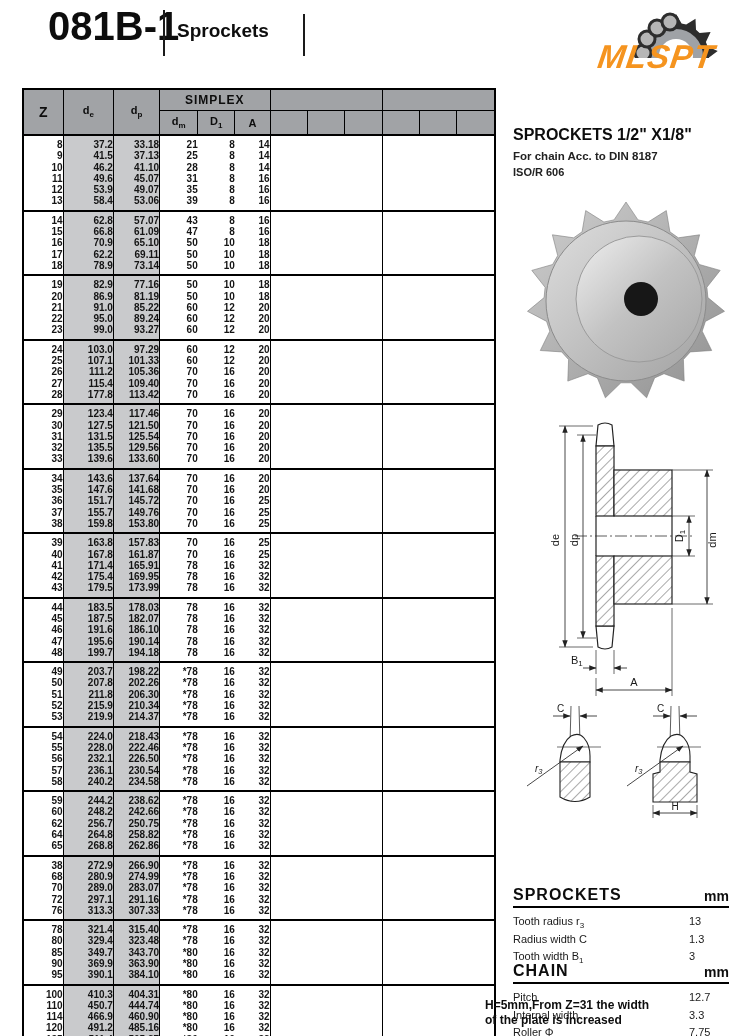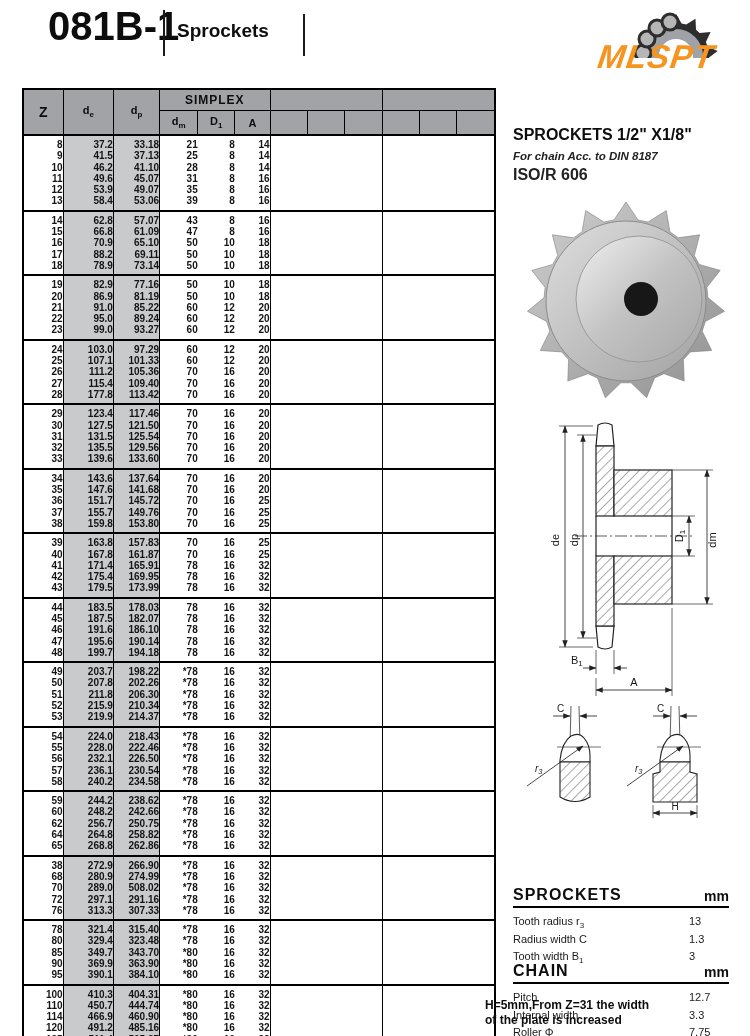--- a/index.html
+++ b/index.html
@@ -32,22 +32,22 @@
   td.z {text-align:right;padding-right:11px;}
   td.de{background:#c9cacc;text-align:right;padding-right:13px;border-left:1px solid #000;}
   td.dp{background:#c9cacc;text-align:right;padding-right:7px;border-left:1px solid #000;}
   td.dm{text-align:right;padding-right:13px;border-left:1px solid #000;}
   td.d1{text-align:right;padding-right:15px;}
   td.a {text-align:right;padding-right:11px;}
   td.blank1,td.blank2{border-left:1px solid #000;}
 
   
   .rp-title{position:absolute;left:513px;top:126px;font-size:16px;font-weight:bold;color:#0d0d0d;}
-  .rp-sub1{position:absolute;left:513px;top:150px;font-size:11.5px;font-weight:bold;color:#222;font-style:italic;}
-  .rp-sub2{position:absolute;left:513px;top:166px;font-size:16px;font-weight:bold;color:#222;}
+  .rp-sub1{position:absolute;left:513px;top:150px;font-size:11.5px;font-weight:bold;color:#222;}
+  .rp-sub2{position:absolute;left:513px;top:166px;font-size:11px;font-weight:bold;color:#222;}
   .photo{position:absolute;left:512px;top:196px;}
   .drawing{position:absolute;left:513px;top:418px;}
   .profiles{position:absolute;left:513px;top:700px;}
 
   .spec{position:absolute;left:513px;width:216px;}
   .spec-head{display:flex;justify-content:space-between;align-items:flex-end;border-bottom:2px solid #000;padding-bottom:2px;}
   .spec-head .t{font-size:16px;font-weight:bold;letter-spacing:1px;color:#0d0d0d;}
   .spec-head .u{font-size:14px;font-weight:bold;color:#0d0d0d;margin-top:36px;}
   .spec-rows{margin-top:7px;}
   .spec-row{display:flex;font-size:11px;line-height:13.5px;color:#1a1a1a;justify-content:space-between;}
@@ -204,21 +204,21 @@
         <td class="de">70.9</td>
         <td class="dp">65.10</td>
         <td class="dm">50</td>
         <td class="d1">10</td>
         <td class="a">18</td>
         <td class="blank1" colspan="3"></td>
         <td class="blank2" colspan="3"></td>
       </tr>
       <tr>
         <td class="z">17</td>
-        <td class="de">88.2</td>
+        <td class="de">62.2</td>
         <td class="dp">69.11</td>
         <td class="dm">50</td>
         <td class="d1">10</td>
         <td class="a">18</td>
         <td class="blank1" colspan="3"></td>
         <td class="blank2" colspan="3"></td>
       </tr>
       <tr>
         <td class="z">18</td>
         <td class="de">78.9</td>
@@ -715,21 +715,21 @@
         <td class="dp">274.99</td>
         <td class="dm">*78</td>
         <td class="d1">16</td>
         <td class="a">32</td>
         <td class="blank1" colspan="3"></td>
         <td class="blank2" colspan="3"></td>
       </tr>
       <tr>
         <td class="z">70</td>
         <td class="de">289.0</td>
-        <td class="dp">508.02</td>
+        <td class="dp">283.07</td>
         <td class="dm">*78</td>
         <td class="d1">16</td>
         <td class="a">32</td>
         <td class="blank1" colspan="3"></td>
         <td class="blank2" colspan="3"></td>
       </tr>
       <tr>
         <td class="z">72</td>
         <td class="de">297.1</td>
         <td class="dp">291.16</td>

